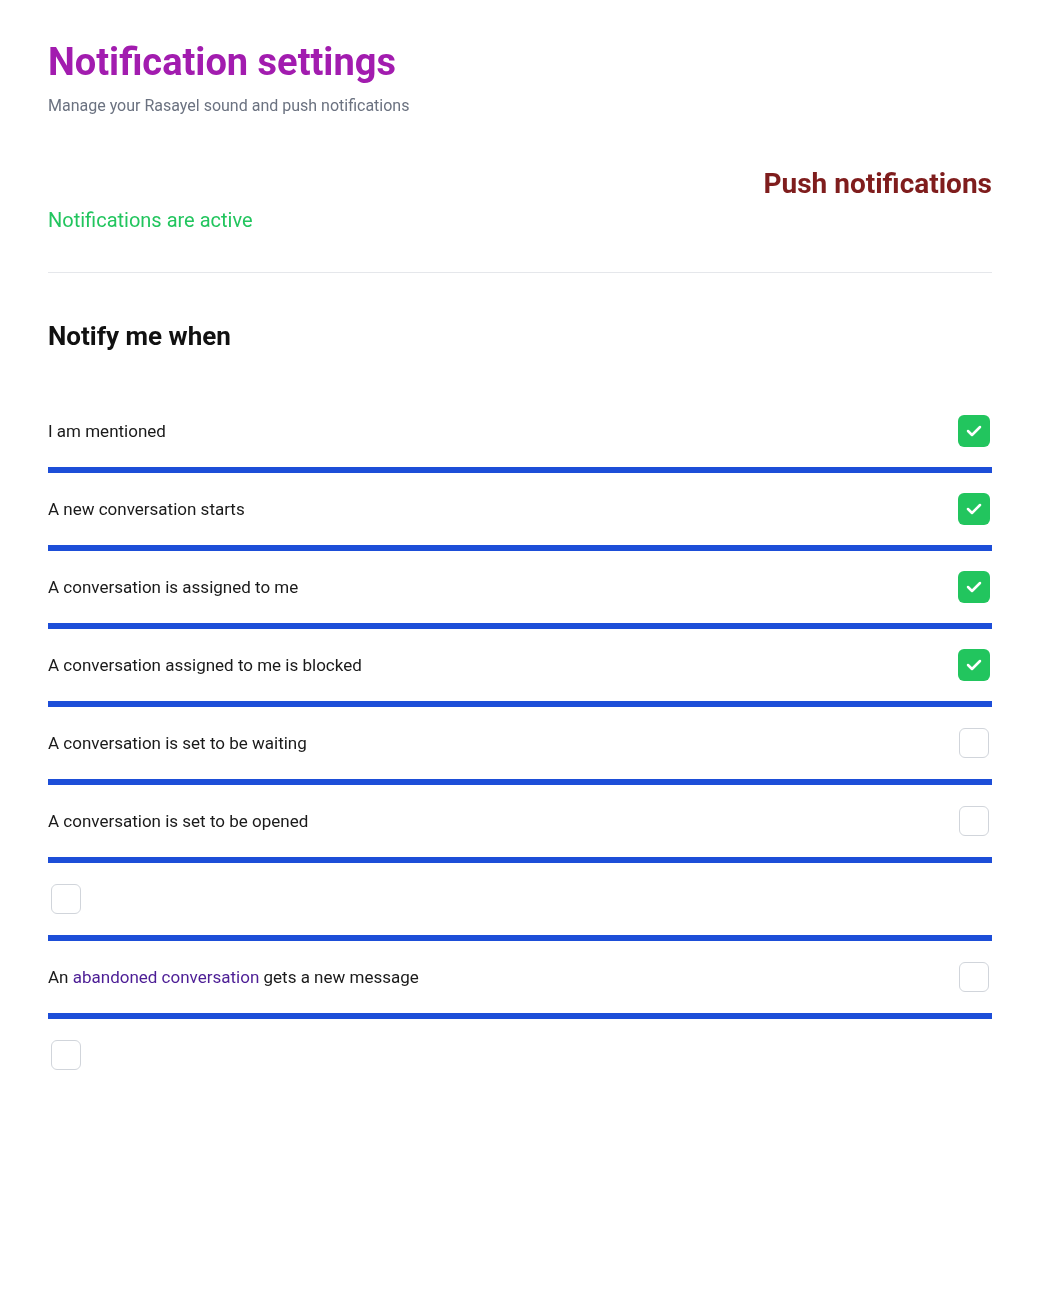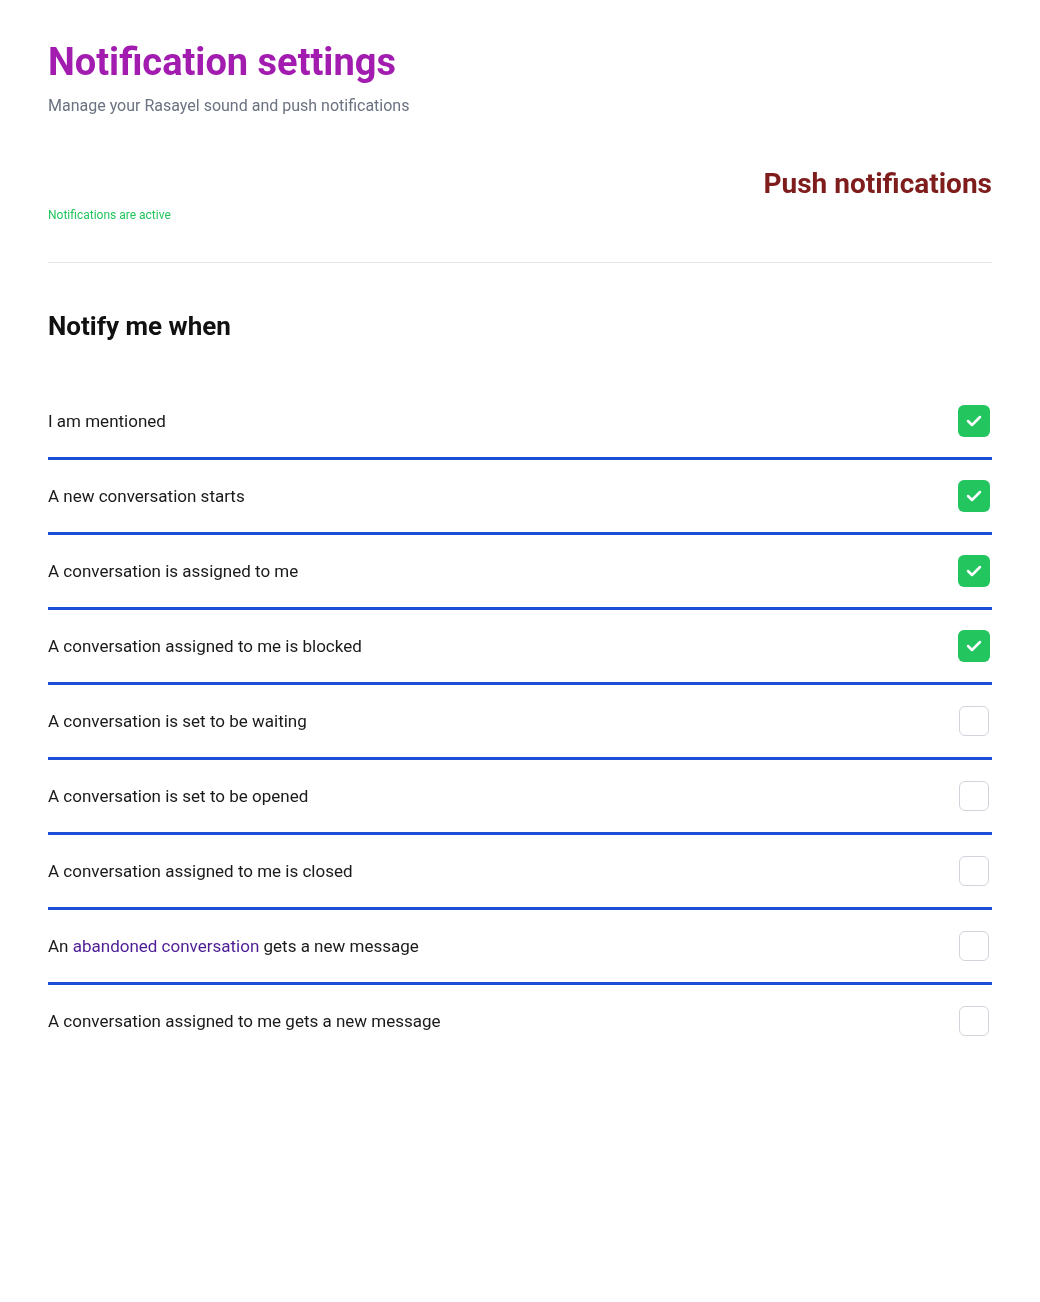--- a/index.html
+++ b/index.html
@@ -33,21 +33,21 @@
 
     .section-title {
       font-size: 28px;
       font-weight: 700;
       color: #7f1d1d;
       margin-bottom: 8px;
       text-align: right;
     }
 
     .notifications-active {
-      font-size: 12px;
+      font-size: 20px;
       color: #22c55e;
       margin-bottom: 40px;
     }
 
     .divider {
       border: none;
       border-top: 1px solid #e5e7eb;
       margin: 0 0 48px 0;
     }
 
@@ -62,21 +62,21 @@
       display: flex;
       flex-direction: column;
       gap: 0;
     }
 
     .notification-row {
       display: flex;
       align-items: center;
       justify-content: space-between;
       padding: 18px 0;
-      border-bottom: 3px solid #1d4ed8;
+      border-bottom: 6px solid #1d4ed8;
     }
 
     .notification-row:last-child {
       border-bottom: none;
     }
 
     .notification-label {
       font-size: 17px;
       color: #1a1a1a;
       font-weight: 400;
@@ -190,37 +190,35 @@
     </div>
 
     <div class="notification-row">
       <span class="notification-label">A conversation is set to be opened</span>
       <div class="checkbox-container">
         <div class="checkbox-unchecked"></div>
       </div>
     </div>
 
     <div class="notification-row">
-      <span class="notification-label">A conversation assigned to me is closed</span>
       <div class="checkbox-container">
         <div class="checkbox-unchecked"></div>
       </div>
     </div>
 
     <div class="notification-row">
       <span class="notification-label">
         <span>An </span><a href="#">abandoned conversation</a><span> gets a new message</span>
       </span>
       <div class="checkbox-container">
         <div class="checkbox-unchecked"></div>
       </div>
     </div>
 
 
     <div class="notification-row">
-      <span class="notification-label">A conversation assigned to me gets a new message</span>
       <div class="checkbox-container">
         <div class="checkbox-unchecked"></div>
       </div>
     </div>
 
   </div>
 </section>
 
 </body></html>

